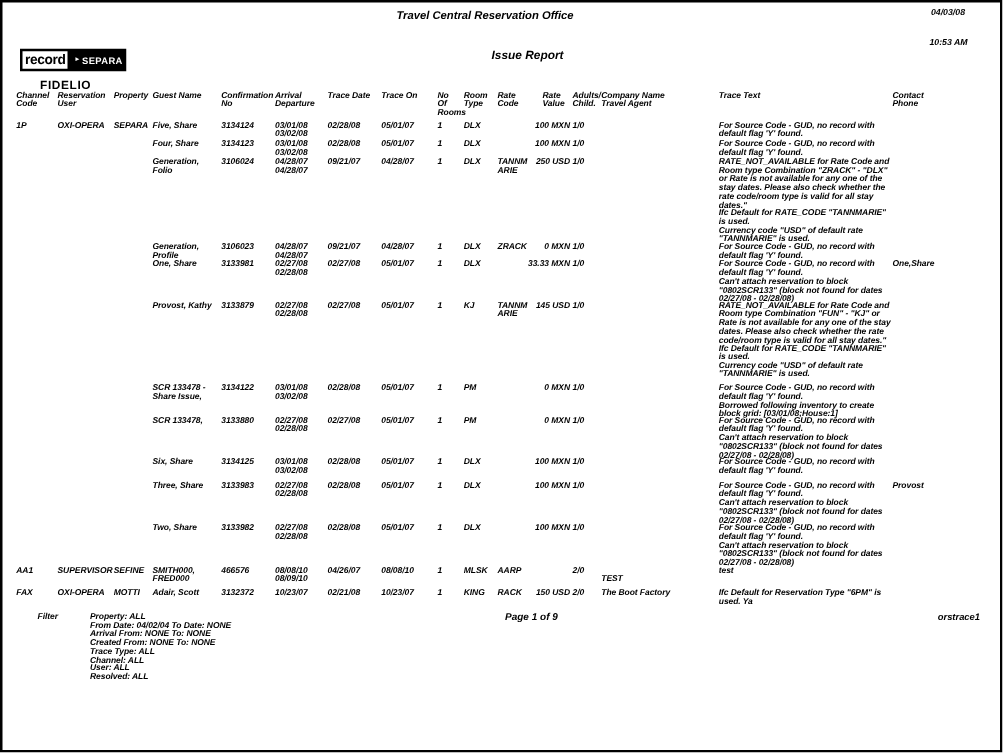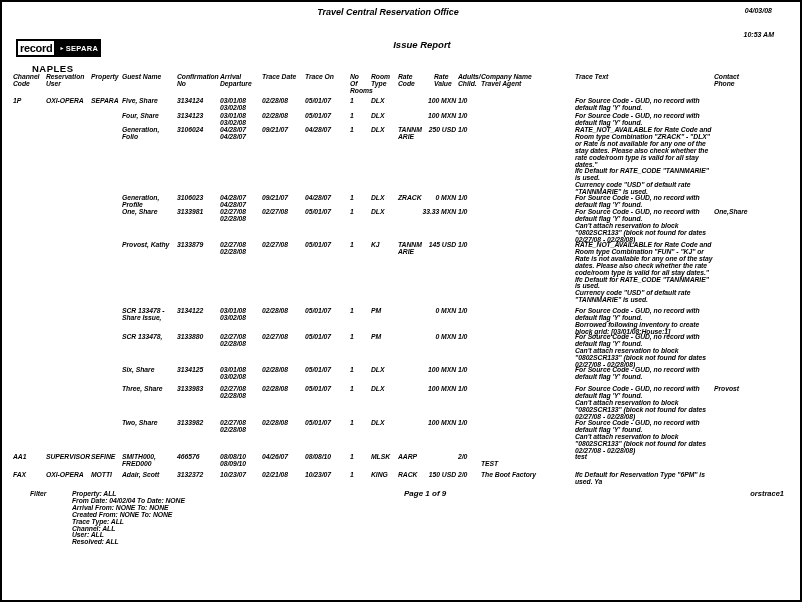--- a/index.html
+++ b/index.html
@@ -30,21 +30,21 @@
 <div class="page">
 
   <div class="logo">
     <span class="logo-micros">record</span>
       <span class="logo-fidelio">
         <span class="logo-arrow">►</span>
         <span>SEPARA</span>
       </span>
   </div>
 
-  <div class="prop-name">NAPLES</div>
+  <div class="prop-name">FIDELIO</div>
   <div class="office-title">Travel Central Reservation Office</div>
   <div class="report-title">Issue Report</div>
   <div class="run-date">04/03/08</div>
   <div class="run-time">10:53 AM</div>
 
   <div>
       <div class="cell" style="left: 11px; top: 72px; width: 30px;">Channel
 Code</div>
       <div class="cell" style="left: 44px; top: 72px; width: 54px;">Reservation
 User</div>

